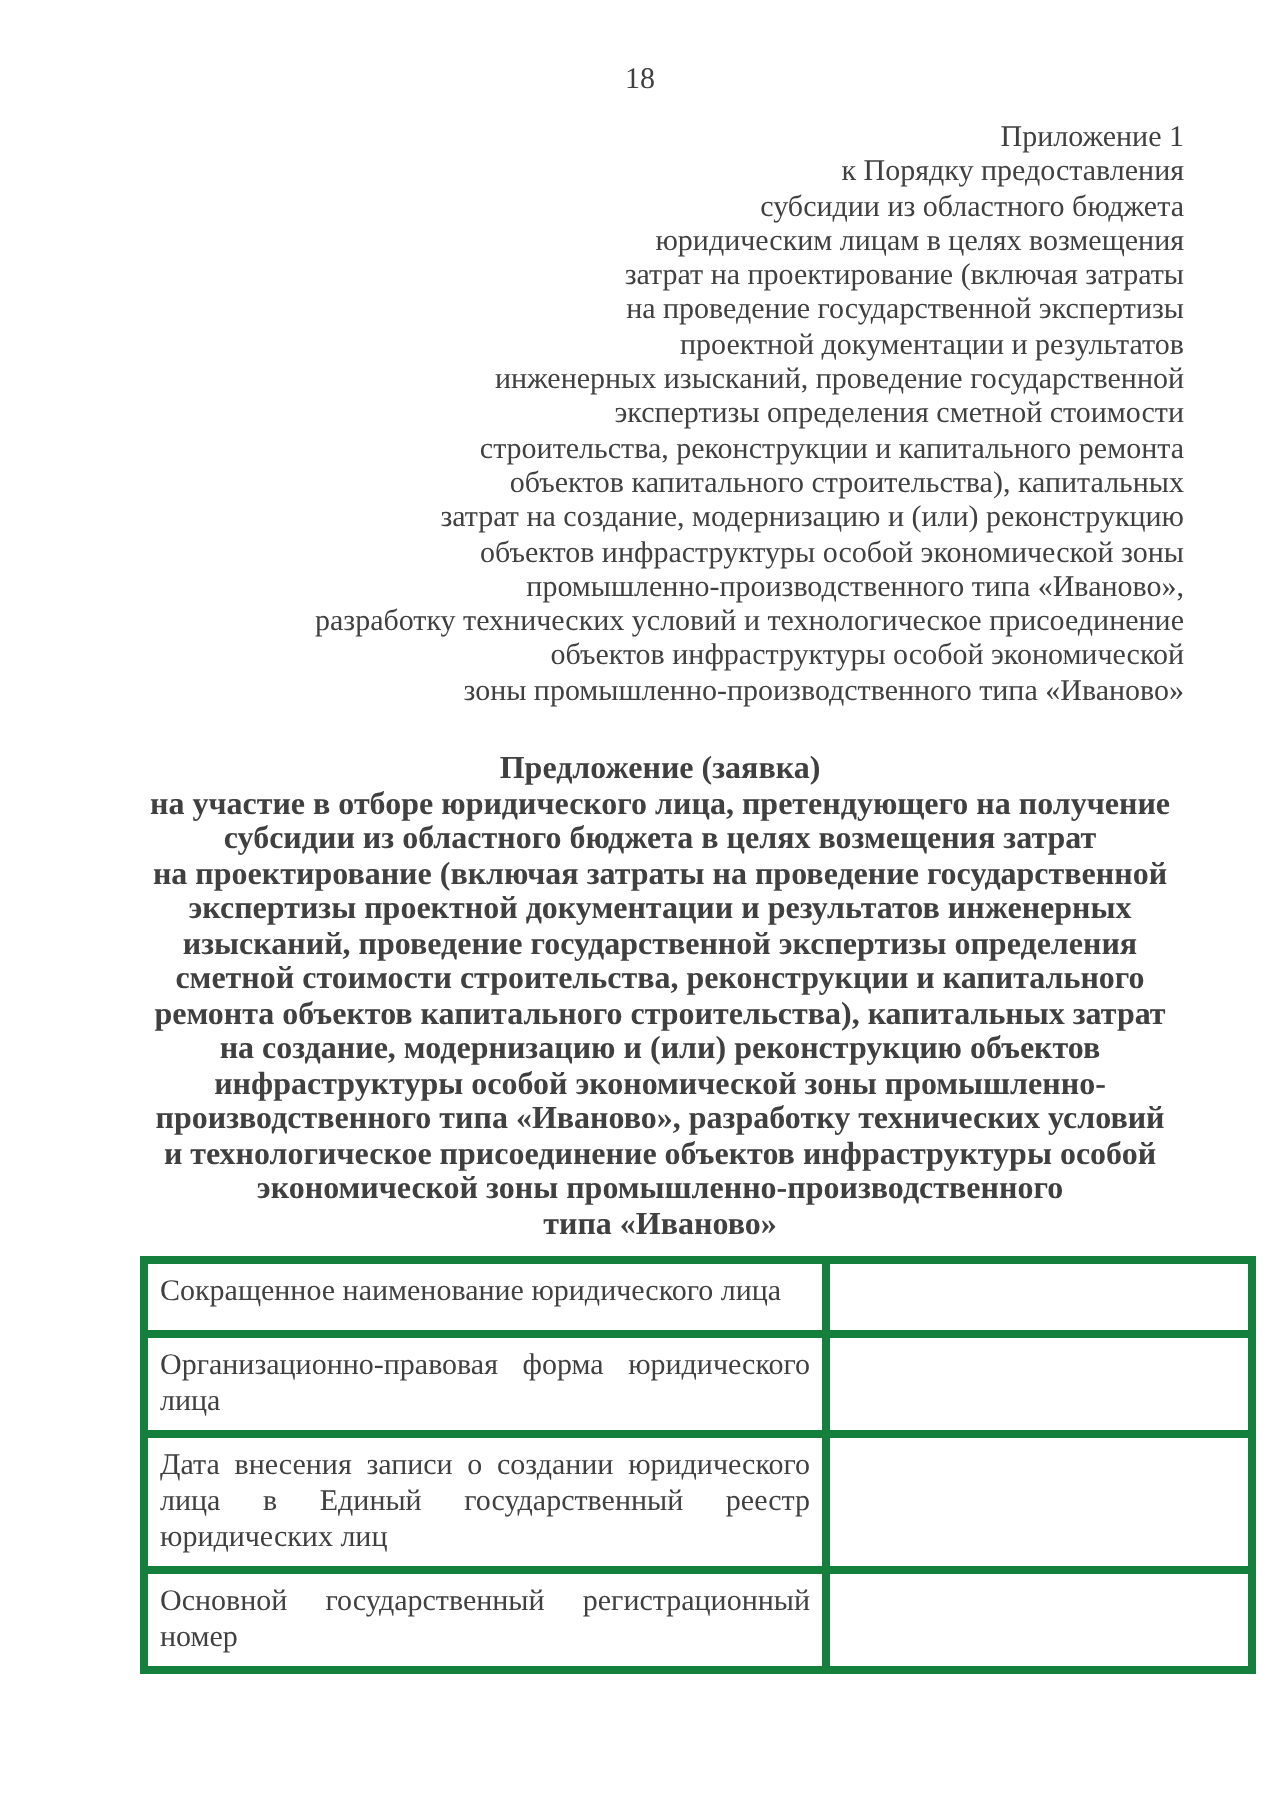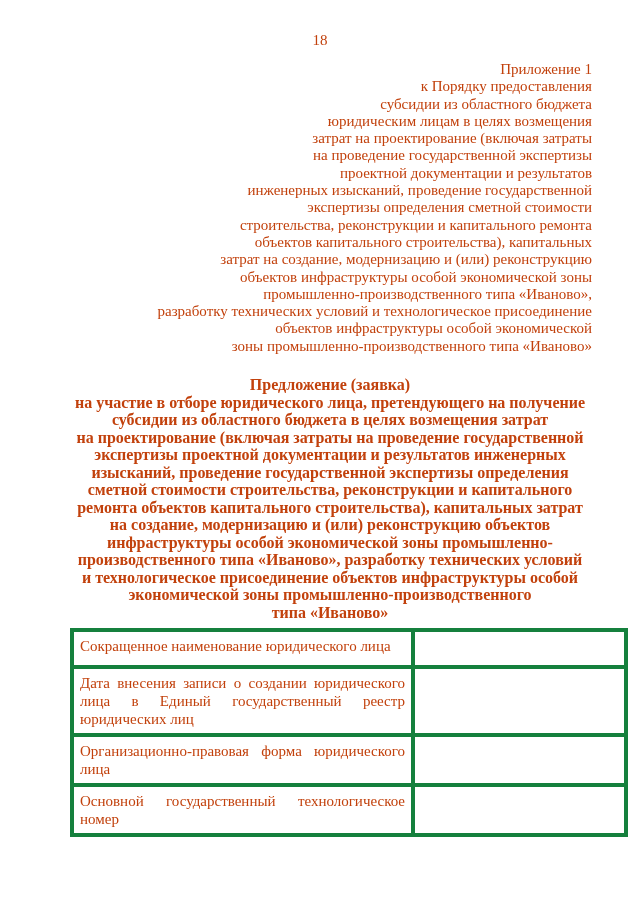--- a/index.html
+++ b/index.html
@@ -5,21 +5,21 @@
   html, body {
     margin: 0;
     padding: 0;
     background: #ffffff;
   }
   .page {
     position: relative;
     width: 640px;
     height: 905px;
     background: #ffffff;
-    color: #c2410c;
+    color: #404040;
     font-family: "Liberation Serif", "DejaVu Serif", serif;
     overflow: hidden;
   }
   .page-number {
     position: absolute;
     top: 32px;
     left: 0;
     right: 0;
     text-align: center;
     font-size: 15px;
@@ -117,27 +117,27 @@
 экономической зоны промышленно-производственного
 типа «Иваново»</div>
 
   <table class="form-table">
     <tbody>
       <tr class="row-first">
         <td class="row-label">Сокращенное наименование юридического лица</td>
         <td class="row-value"></td>
       </tr>
       <tr>
+        <td class="row-label">Организационно-правовая форма юридического лица</td>
+        <td class="row-value"></td>
+      </tr>
+      <tr>
         <td class="row-label">Дата внесения записи о создании юридического лица в Единый государственный реестр юридических лиц</td>
         <td class="row-value"></td>
       </tr>
       <tr>
-        <td class="row-label">Организационно-правовая форма юридического лица</td>
-        <td class="row-value"></td>
-      </tr>
-      <tr>
-        <td class="row-label">Основной государственный технологическое номер</td>
+        <td class="row-label">Основной государственный регистрационный номер</td>
         <td class="row-value"></td>
       </tr>
     </tbody>
   </table>
 
 </div>
 
 </body></html>

